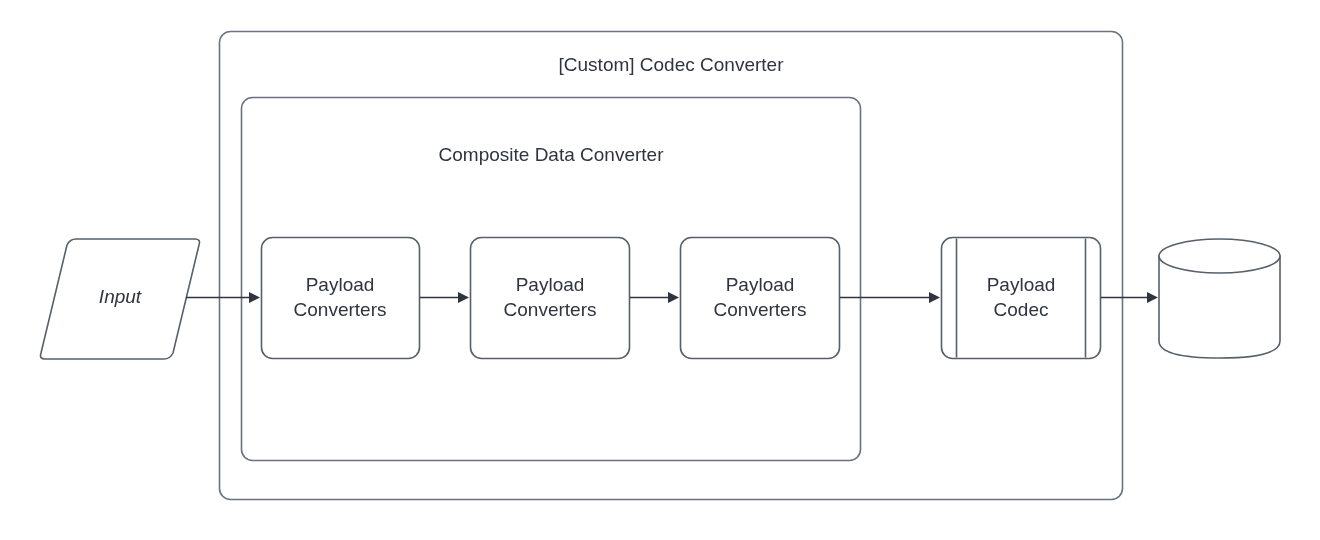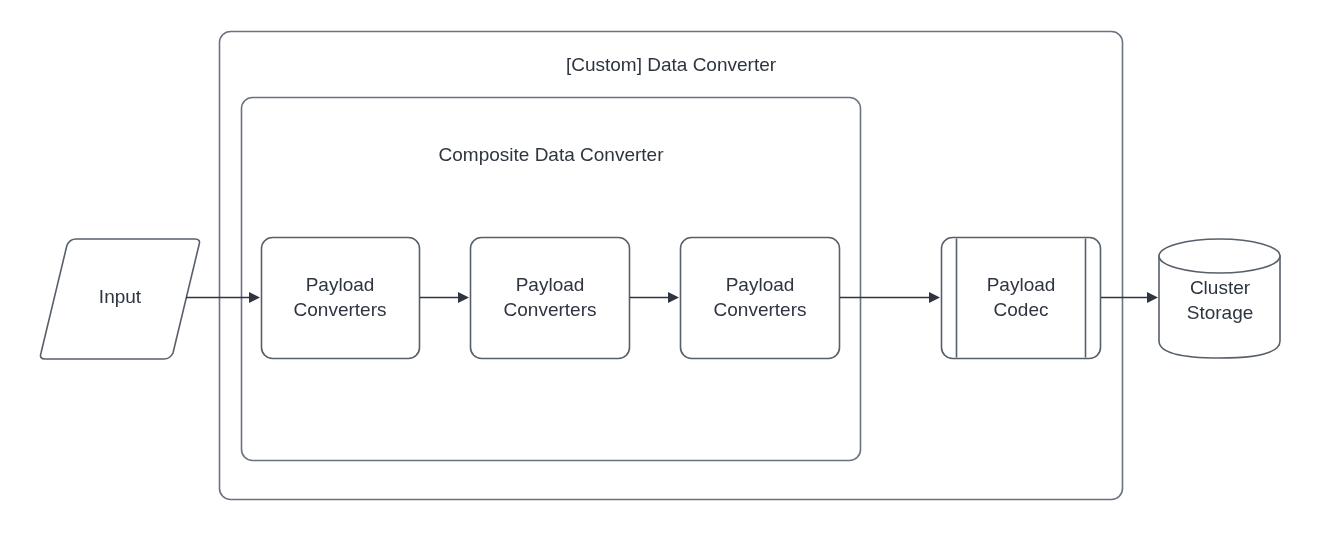--- a/index.html
+++ b/index.html
@@ -108,34 +108,32 @@
     <polygon class="arrow-head" points="679,297.5 668,292 668,303"></polygon>
 
     <line class="connector" x1="840" y1="297.5" x2="932" y2="297.5"></line>
     <polygon class="arrow-head" points="940,297.5 929,292 929,303"></polygon>
 
     <line class="connector" x1="1101" y1="297.5" x2="1150" y2="297.5"></line>
     <polygon class="arrow-head" points="1158,297.5 1147,292 1147,303"></polygon>
 
   </svg>
 
-  <div class="lbl lbl-container-title center-x" style="left:671px; top:52px;">[Custom] Data Converter</div>
+  <div class="lbl lbl-container-title center-x" style="left:671px; top:52px;">[Custom] Codec Converter</div>
 
   <div class="lbl lbl-container-title center-x" style="left:551px; top:142px;text-align:right;">Composite Data Converter</div>
 
-  <div class="lbl lbl-node center-xy" style="left:120px; top:297px;">Input</div>
+  <div class="lbl lbl-node center-xy" style="left:120px; top:297px;font-style:italic;">Input</div>
 
   <div class="lbl lbl-node center-xy" style="left:340px; top:297px;">Payload
 Converters</div>
 
   <div class="lbl lbl-node center-xy" style="left:550px; top:297px;">Payload
 Converters</div>
 
   <div class="lbl lbl-node center-xy" style="left:760px; top:297px;">Payload
 Converters</div>
 
   <div class="lbl lbl-node center-xy" style="left:1021px; top:297px;">Payload
 Codec</div>
 
-  <div class="lbl lbl-node center-xy" style="left:1220px; top:300px;">Cluster
-Storage</div>
 
 </div>
 
 </body></html>

